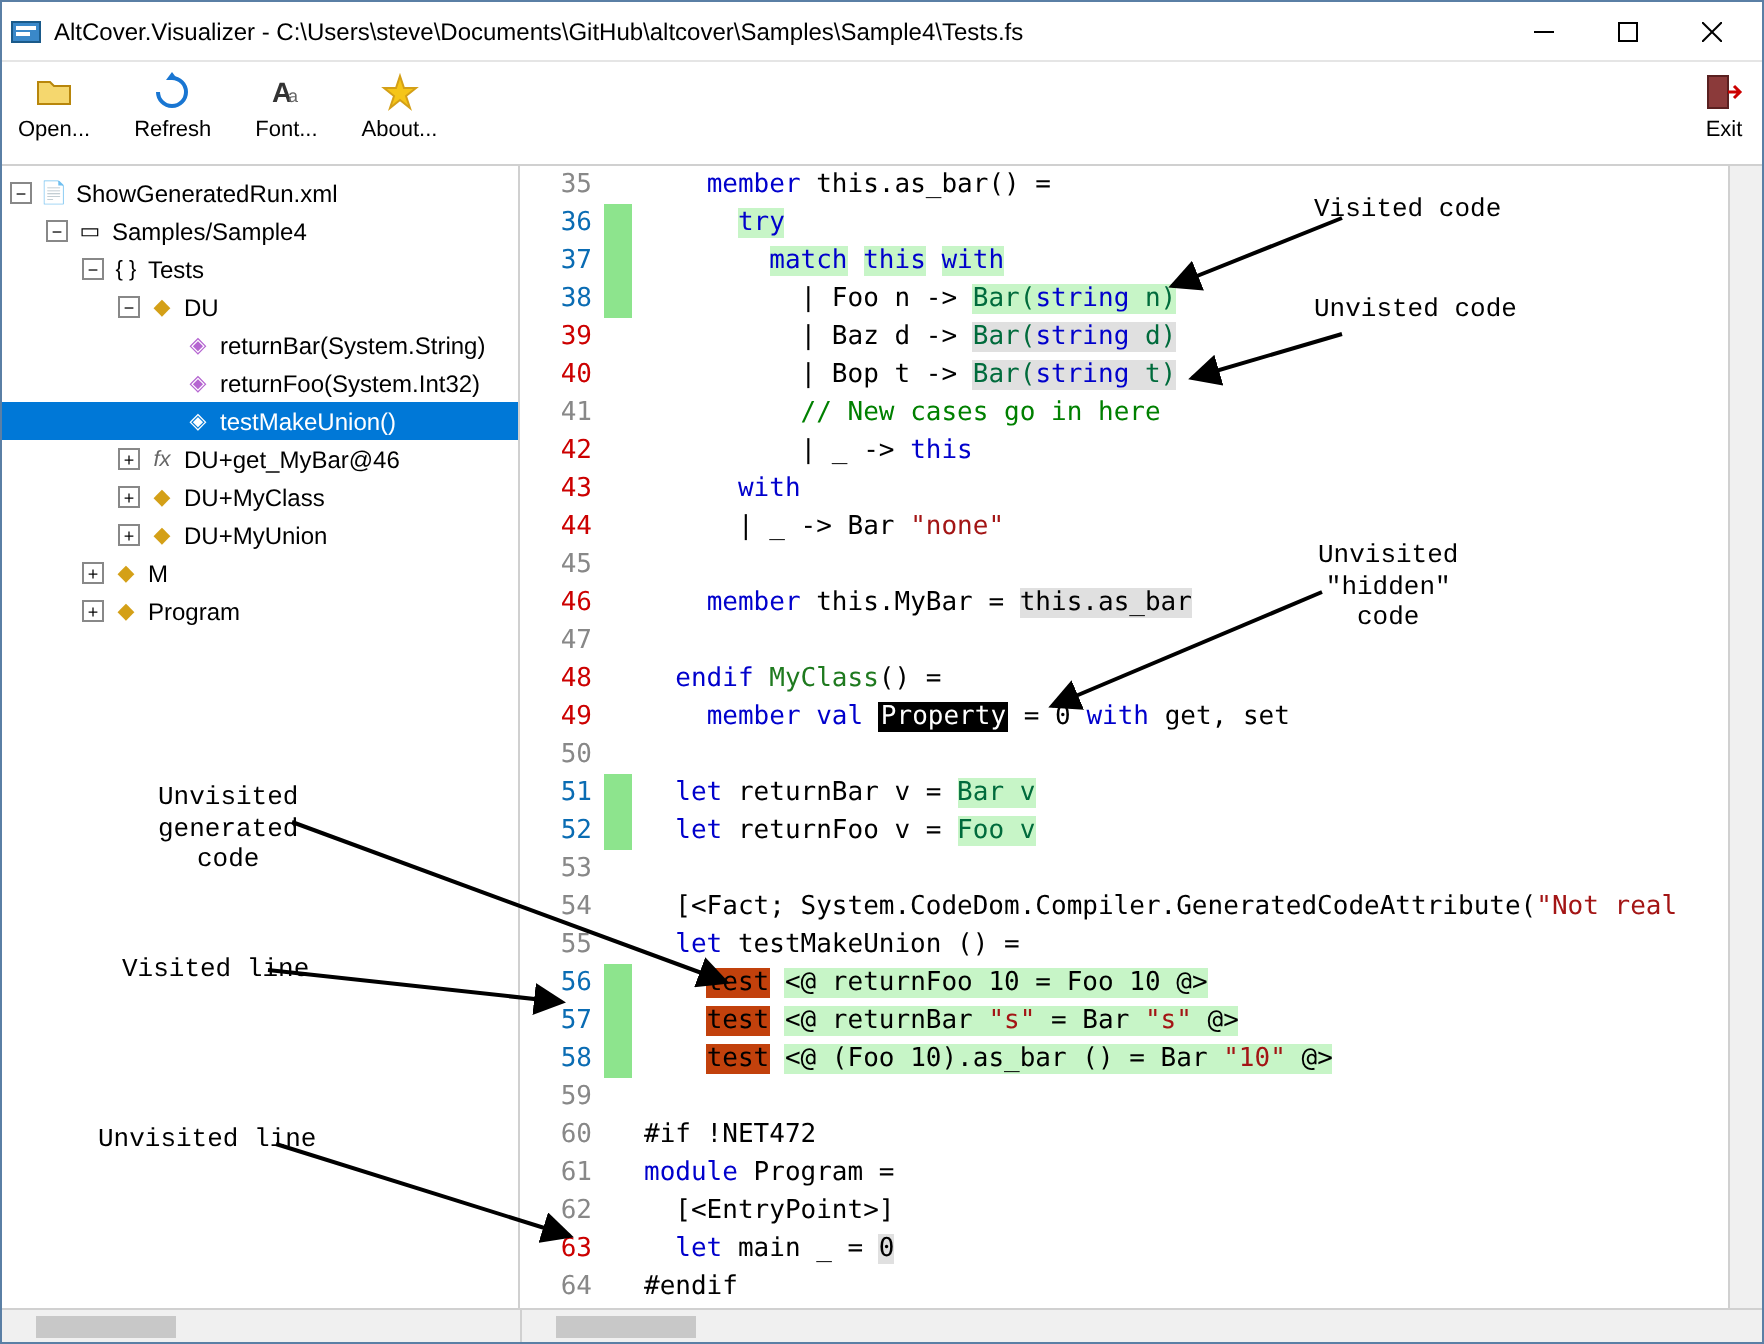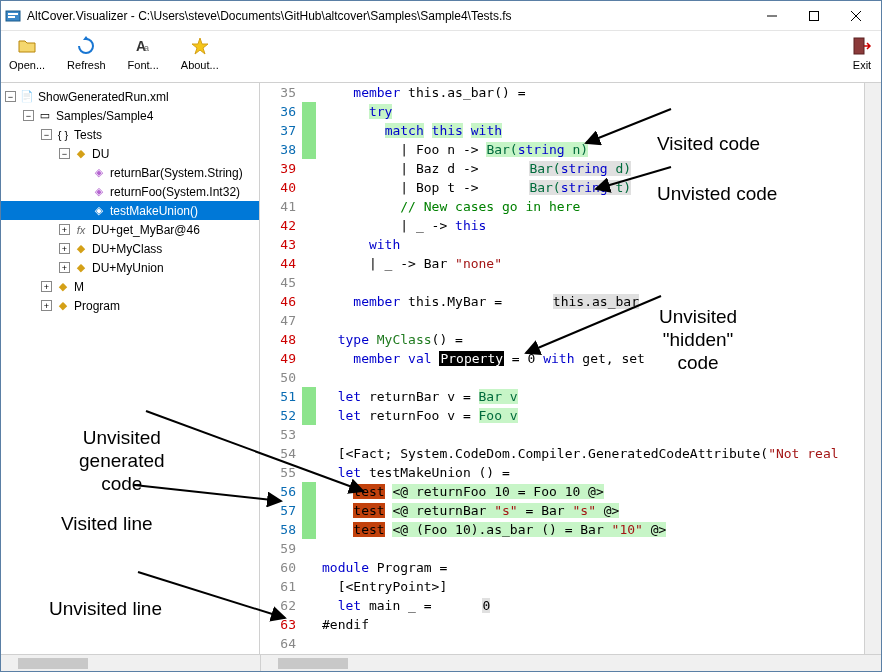--- a/index.html
+++ b/index.html
@@ -32,29 +32,29 @@
 .lines .l { height: 19px; line-height: 19px; white-space: pre; }
 .ln-blue { color: #0a6cb3; }
 .ln-red { color: #c00; }
 .ln-gray { color: #888; }
 .kw { color: #0000cc; }
 .fn { color: #006b3c; }
 .str { color: #a31515; }
 .ty { color: #1f7a1f; }
 .com { color: #008000; }
 .hl-visit { background: #c7f5c7; }
-.hl-unvisit { background: #e0e0e0; margin-left: 43px; }
+.hl-unvisit { background: #e0e0e0; }
 .hl-prop { background: #000; color: #fff; padding: 0 1px; }
 .hl-test { background: #c2410c; }
 .scroll-h { height: 17px; background: #f0f0f0; border-top: 1px solid #d0d0d0; display: flex; }
 .scroll-h .sb { flex: 1; position: relative; }
 .scroll-h .sb::before { content: ""; position: absolute; left: 17px; top: 3px; width: 70px; height: 11px; background: #c8c8c8; }
 .scroll-h .sep { width: 1px; background: #d0d0d0; }
 .scroll-v { position: absolute; right: 0; top: 82px; width: 17px; bottom: 17px; background: #f0f0f0; border-left: 1px solid #d0d0d0; }
-.annotation { position: absolute; font-family: Liberation Sans, sans-serif; font-size: 19px; color: #000; text-align: center; line-height: 1.2; pointer-events: none; z-index: 10; margin-top: 36px; }
+.annotation { position: absolute; font-family: Liberation Mono, monospace; font-size: 13px; color: #000; text-align: center; line-height: 1.2; pointer-events: none; z-index: 10; }
 svg.arrow { position: absolute; pointer-events: none; z-index: 9; }
 </style>
 </head>
 <body>
 
 <div class="titlebar">
   <span class="app-icon">
     <svg width="16" height="16">
         <rect x="1" y="3" width="14" height="10" fill="#3a88c9" stroke="#1a5a8a"></rect>
         <rect x="3" y="5" width="10" height="2" fill="#fff"></rect>
@@ -266,32 +266,33 @@
         <div class="l">          | Foo n -&gt; <span class="fn hl-visit">Bar(<span class="kw">string</span> n)</span></div>
         <div class="l">          | Baz d -&gt; <span class="fn hl-unvisit">Bar(<span class="kw">string</span> d)</span></div>
         <div class="l">          | Bop t -&gt; <span class="fn hl-unvisit">Bar(<span class="kw">string</span> t)</span></div>
         <div class="l">          <span class="com">// New cases go in here</span></div>
         <div class="l">          | _ -&gt; <span class="kw">this</span></div>
         <div class="l">      <span class="kw">with</span></div>
         <div class="l">      | _ -&gt; Bar <span class="str">"none"</span></div>
         <div class="l"></div>
         <div class="l">    <span class="kw">member</span> this.MyBar = <span class="hl-unvisit">this.as_bar</span></div>
         <div class="l"></div>
-        <div class="l">  <span class="kw">type</span> <span class="ty">MyClass</span>() =</div>
+        <div class="l">  <span class="kw">endif</span> <span class="ty">MyClass</span>() =</div>
         <div class="l">    <span class="kw">member val</span> <span class="hl-prop">Property</span> = 0 <span class="kw">with</span> get, set</div>
         <div class="l"></div>
         <div class="l">  <span class="kw">let</span> returnBar v = <span class="fn hl-visit">Bar v</span></div>
         <div class="l">  <span class="kw">let</span> returnFoo v = <span class="fn hl-visit">Foo v</span></div>
         <div class="l"></div>
         <div class="l">  [&lt;Fact; System.CodeDom.Compiler.GeneratedCodeAttribute(<span class="str">"Not real</span></div>
         <div class="l">  <span class="kw">let</span> testMakeUnion () =</div>
         <div class="l">    <span class="hl-test">test</span> <span class="hl-visit">&lt;@ returnFoo 10 = Foo 10 @&gt;</span></div>
         <div class="l">    <span class="hl-test">test</span> <span class="hl-visit">&lt;@ returnBar <span class="str">"s"</span> = Bar <span class="str">"s"</span> @&gt;</span></div>
         <div class="l">    <span class="hl-test">test</span> <span class="hl-visit">&lt;@ (Foo 10).as_bar () = Bar <span class="str">"10"</span> @&gt;</span></div>
         <div class="l"></div>
+        <div class="l">#if !NET472</div>
         <div class="l"><span class="kw">module</span> Program =</div>
         <div class="l">  [&lt;EntryPoint&gt;]</div>
         <div class="l">  <span class="kw">let</span> main _ = <span class="hl-unvisit">0</span></div>
         <div class="l">#endif</div>
       </div>
   </div>
 </div>
 
 <div class="scroll-h">
   <div class="sb" style="flex:0 0 259px"></div>

